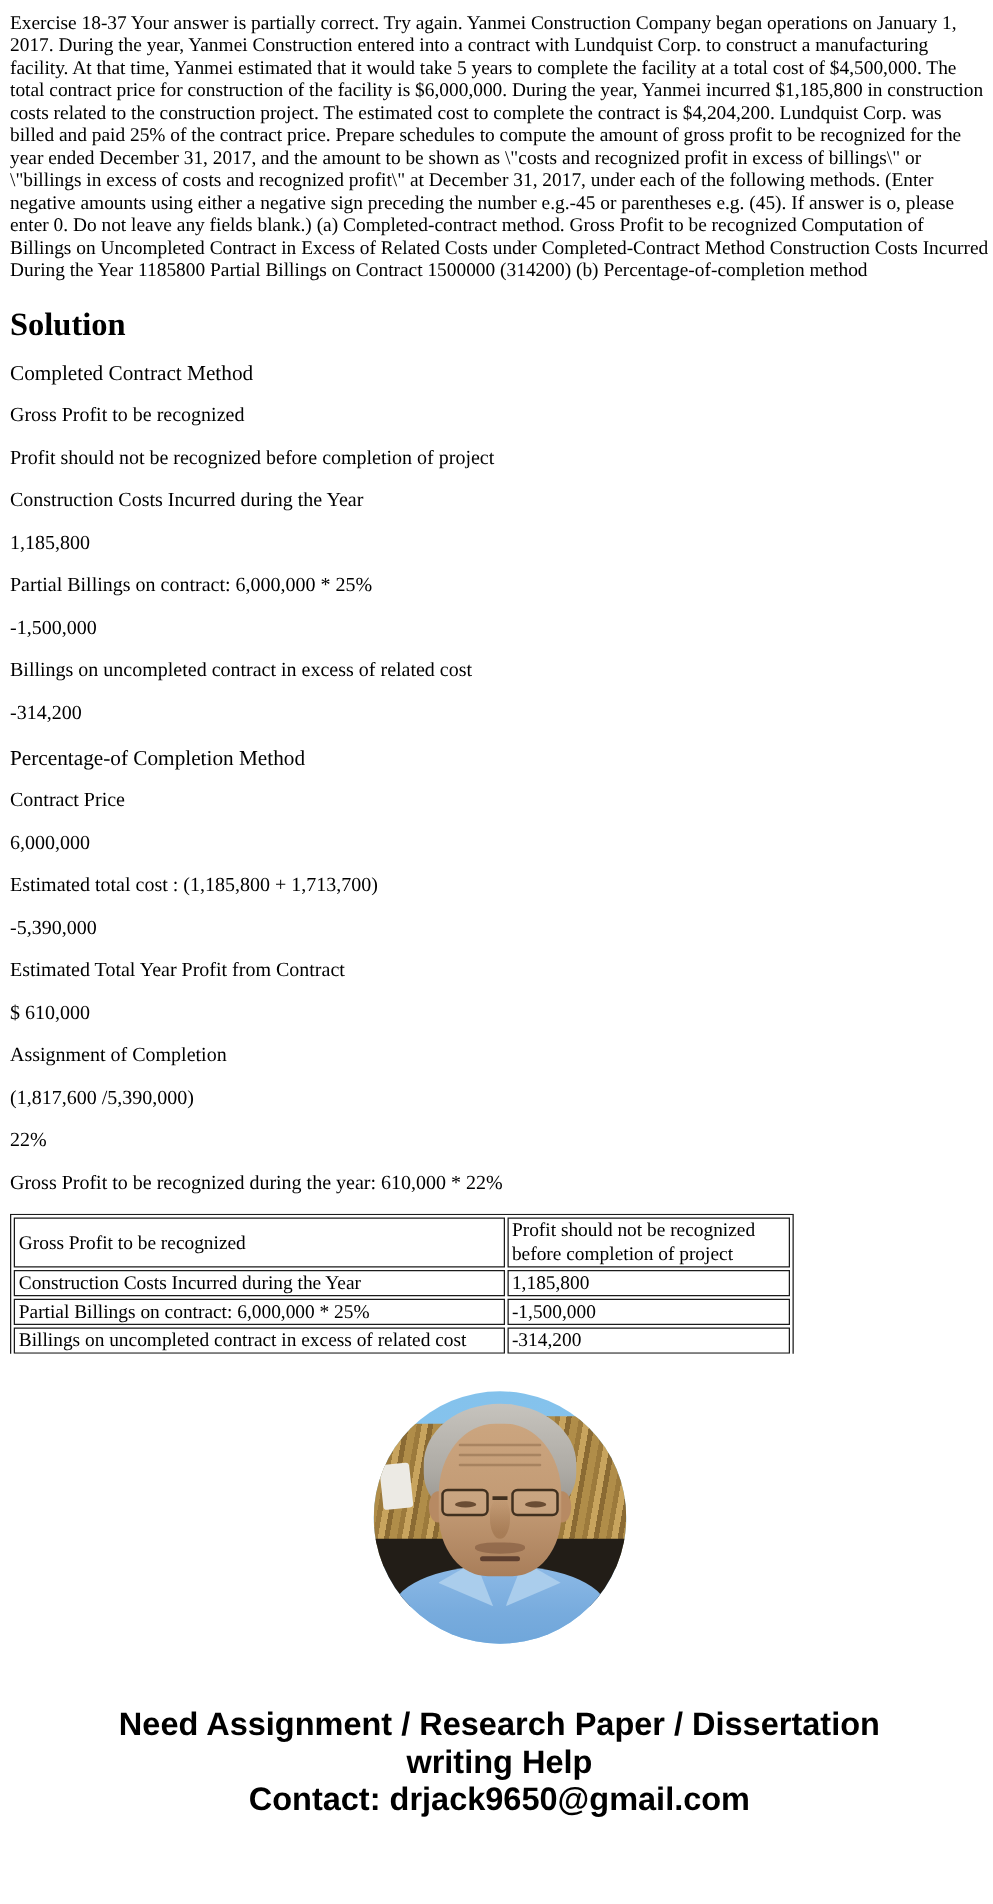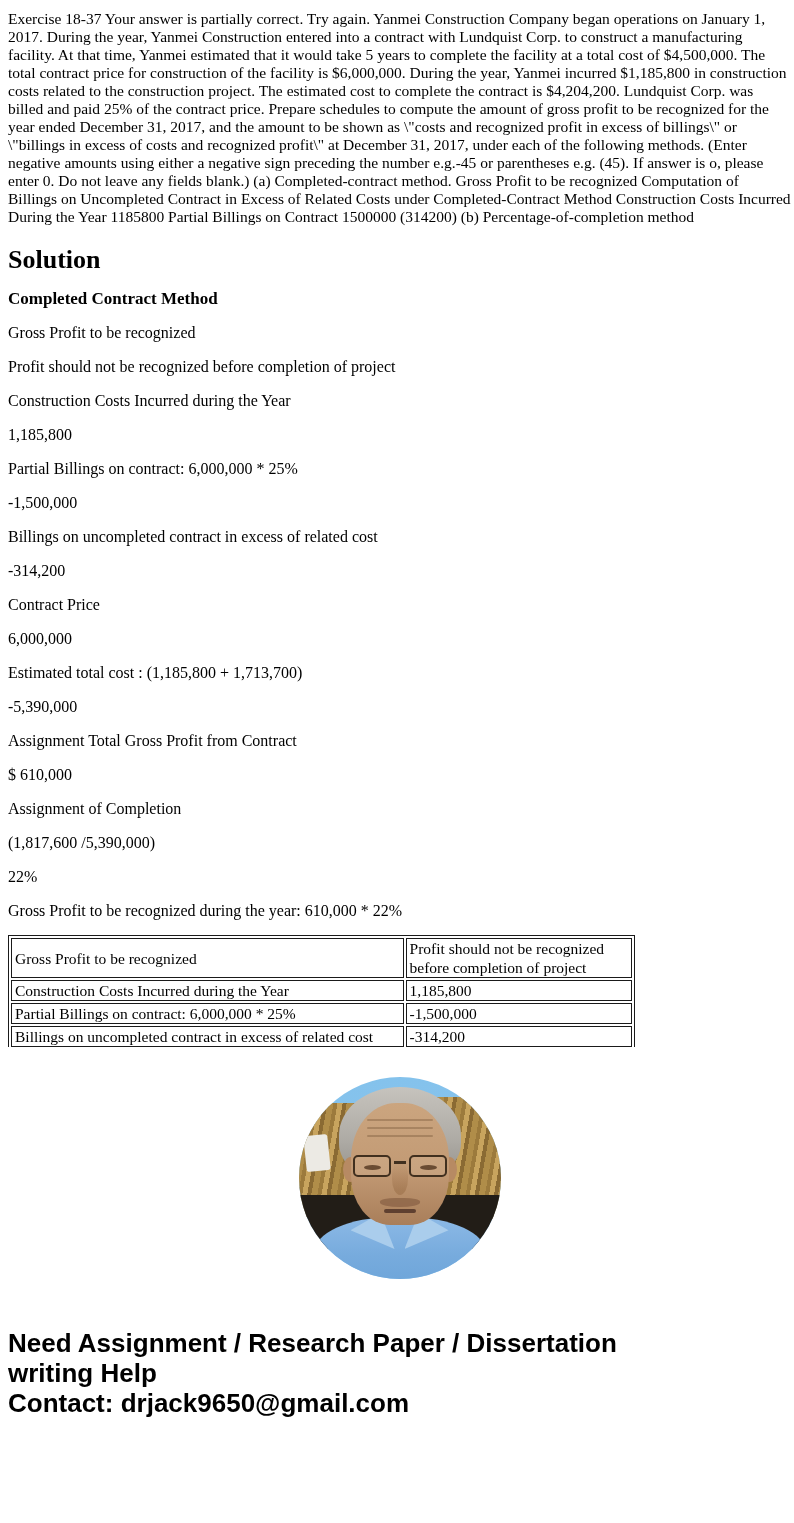--- a/index.html
+++ b/index.html
@@ -21,21 +21,21 @@
   
   .solution-heading {
     font-size: 26px;
     line-height: 25px;
     font-weight: bold;
     margin: 21px 0 0 0;
   }
   .section-heading {
     font-size: 17px;
     line-height: 19px;
-    font-weight: bold;
+    font-weight: normal;
     margin: 17px 0 15px 0;
   }
 
   
   .sol-line {
     font-size: 16px;
     line-height: 19px;
     margin: 15px 0;
   }
 
@@ -140,20 +140,21 @@
     background: #8a6246; border-radius: 40% 40% 50% 50%; opacity: 0.75;
   }
   .mouth {
     position: absolute; left: 33px; top: 106px; width: 32px; height: 4px;
     background: #5f4030; border-radius: 2px;
   }
 
   
   .footer {
     margin-top: 49px;
+    text-align: center;
     font-family: "Liberation Sans", "DejaVu Sans", sans-serif;
     font-weight: 700;
     font-size: 26px;
     line-height: 30px;
     color: #000000;
   }
 </style>
 </head>
 <body>
 
@@ -166,25 +167,26 @@
   <h3 class="section-heading">Completed Contract Method</h3>
   <p class="sol-line">Gross Profit to be recognized</p>
   <p class="sol-line">Profit should not be recognized before completion of project</p>
   <p class="sol-line">Construction Costs Incurred during the Year</p>
   <p class="sol-line">1,185,800</p>
   <p class="sol-line">Partial Billings on contract: 6,000,000 * 25%</p>
   <p class="sol-line">-1,500,000</p>
   <p class="sol-line">Billings on uncompleted contract in excess of related cost</p>
   <p class="sol-line">-314,200</p>
 
+  <h3 class="section-heading">Percentage-of Completion Method</h3>
   <p class="sol-line">Contract Price</p>
   <p class="sol-line">6,000,000</p>
   <p class="sol-line">Estimated total cost : (1,185,800 + 1,713,700)</p>
   <p class="sol-line">-5,390,000</p>
-  <p class="sol-line">Assignment Total Gross Profit from Contract</p>
+  <p class="sol-line">Estimated Total Year Profit from Contract</p>
   <p class="sol-line">$ 610,000</p>
   <p class="sol-line">Assignment of Completion</p>
   <p class="sol-line">(1,817,600 /5,390,000)</p>
   <p class="sol-line">22%</p>
   <p class="sol-line">Gross Profit to be recognized during the year: 610,000 * 22%</p>
 
   <div class="table-wrap">
     <table class="summary">
       <tbody>
         <tr class="r1">

